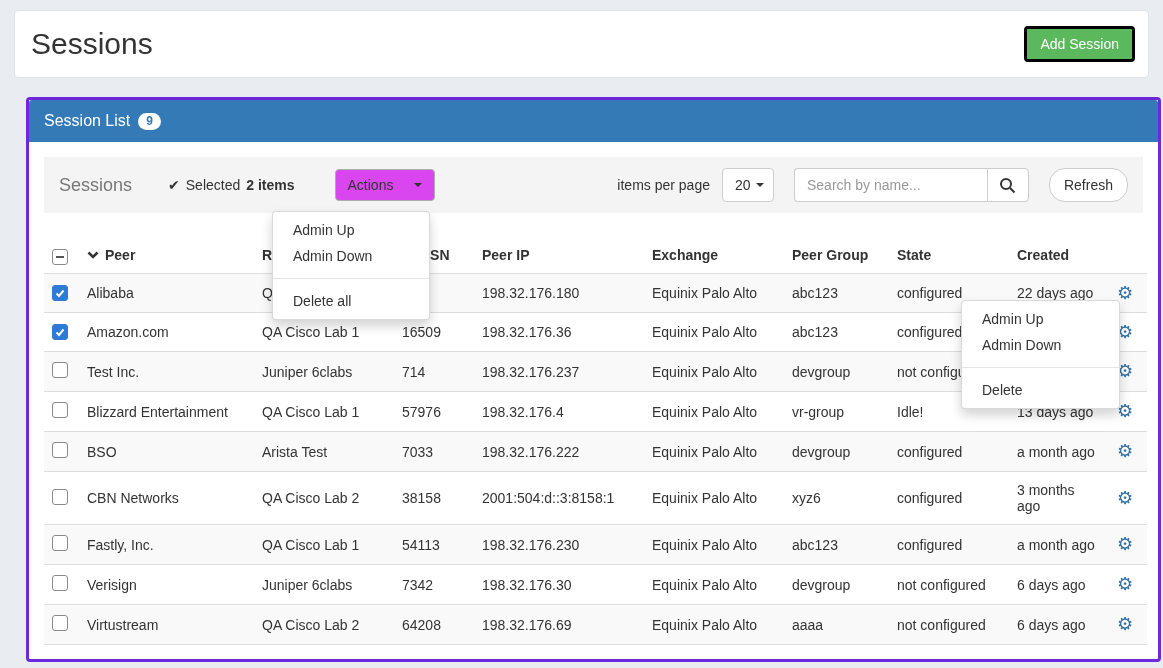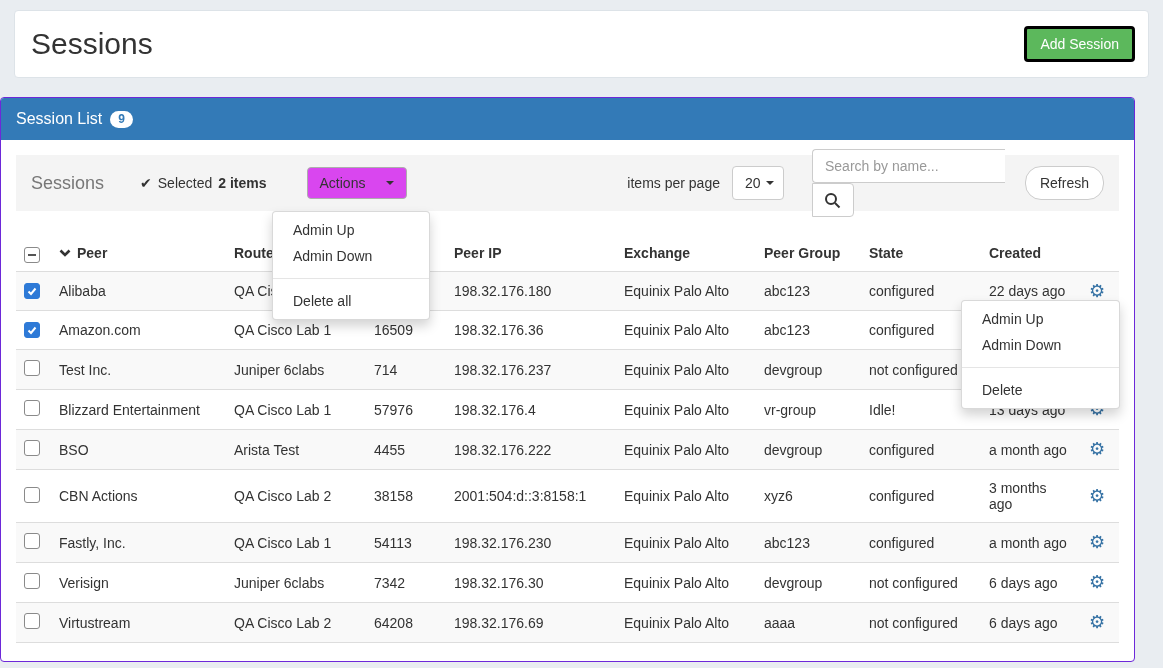--- a/index.html
+++ b/index.html
@@ -8,22 +8,22 @@
 
   
   .top-card { position: absolute; left: 14px; top: 10px; width: 1135px; height: 68px;
     background: #fff; border: 1px solid #dde3e8; border-radius: 4px;
     display: flex; align-items: center; justify-content: space-between; padding: 0 13px 0 16px; }
   .page-title { font-size: 30px; font-weight: 400; color: #333; }
   .btn-success { background: #5cb85c; border: 3px solid #000000; color: #fff; border-radius: 4px;
     font-size: 14px; padding: 7px 13px; cursor: pointer; font-family: inherit; }
 
   
-  .panel { position: absolute; left: 0; top: 97px; width: 1135px; height: 565px;
-    background: #fff; border: 1px solid #6d28d9; border-radius: 4px; }
+  .panel { position: absolute; left: 26px; top: 97px; width: 1135px; height: 565px;
+    background: #fff; border: 3px solid #6d28d9; border-radius: 4px; }
   .panel-heading { background: #337ab7; color: #fff; height: 42px; display: flex; align-items: center;
     padding: 0 15px; border-radius: 3px 3px 0 0; font-size: 16px; }
   .badge { background: #fff; color: #337ab7; font-size: 12px; font-weight: bold;
     border-radius: 10px; padding: 2px 8px; margin-left: 8px; line-height: 13px; }
   .panel-body { padding: 15px; }
 
   
   .toolbar { background: #f4f4f4; height: 56px; display: flex; align-items: center; padding: 0 15px; }
   .toolbar-title { font-size: 18px; color: #777; }
   .selected-info { margin-left: 36px; display: flex; align-items: center; gap: 6px; color: #333; }
@@ -31,21 +31,21 @@
   .bold { font-weight: bold; }
   .btn-actions { margin-left: 40px; background: #d946ef; border: 1px solid #adadad; color: #333;
     border-radius: 4px; font-size: 14px; padding: 7px 12px; display: flex; align-items: center; gap: 21px;
     cursor: pointer; font-family: inherit; }
   .caret { width: 0; height: 0; border-left: 4px solid transparent; border-right: 4px solid transparent;
     border-top: 4px solid #333; display: inline-block; }
   .toolbar-spacer { flex: 1; }
   .per-page-label { font-size: 14px; color: #333; margin-right: 12px; }
   .per-page-select { width: 52px; height: 34px; background: #fff; border: 1px solid #ccc; border-radius: 4px;
     display: flex; align-items: center; justify-content: space-between; padding: 0 9px 0 12px; cursor: pointer; }
-  .search-group { display: flex; margin-left: 28px; flex-direction: column; }
+  .search-group { display: flex; margin-left: 20px; }
   .search-input { width: 193px; height: 34px; border: 1px solid #ccc; border-right: none;
     border-radius: 4px 0 0 4px; padding: 0 12px; font-size: 14px; font-family: inherit; color: #333; outline: none; }
   .search-input::placeholder { color: #999; }
   .search-btn { width: 42px; height: 34px; background: #fff; border: 1px solid #ccc; border-radius: 0 4px 4px 0;
     display: flex; align-items: center; justify-content: center; cursor: pointer; }
   .btn-refresh { margin-left: 20px; height: 34px; background: #fff; border: 1px solid #ccc; color: #333;
     border-radius: 16px; font-size: 14px; padding: 0 14px; cursor: pointer; font-family: inherit; }
 
   
   table.sessions { width: 100%; border-collapse: collapse; margin-top: 24px; table-layout: fixed; }
@@ -199,31 +199,31 @@
               <td class="col-exchange">Equinix Palo Alto</td>
               <td class="col-group">vr-group</td>
               <td class="col-state">Idle!</td>
               <td class="col-created">13 days ago</td>
               <td class="col-gear"><span class="gear">⚙</span></td>
             </tr>
             <tr>
               <td class="col-cb"><span class="cb"></span></td>
               <td class="col-peer">BSO</td>
               <td class="col-router">Arista Test</td>
-              <td class="col-asn">4455</td>
+              <td class="col-asn">7033</td>
               <td class="col-ip">198.32.176.222</td>
               <td class="col-exchange">Equinix Palo Alto</td>
               <td class="col-group">devgroup</td>
               <td class="col-state">configured</td>
               <td class="col-created">a month ago</td>
               <td class="col-gear"><span class="gear">⚙</span></td>
             </tr>
             <tr>
               <td class="col-cb"><span class="cb"></span></td>
-              <td class="col-peer">CBN Actions</td>
+              <td class="col-peer">CBN Networks</td>
               <td class="col-router">QA Cisco Lab 2</td>
               <td class="col-asn">38158</td>
               <td class="col-ip">2001:504:d::3:8158:1</td>
               <td class="col-exchange">Equinix Palo Alto</td>
               <td class="col-group">xyz6</td>
               <td class="col-state">configured</td>
               <td class="col-created">3 months ago</td>
               <td class="col-gear"><span class="gear">⚙</span></td>
             </tr>
             <tr>

